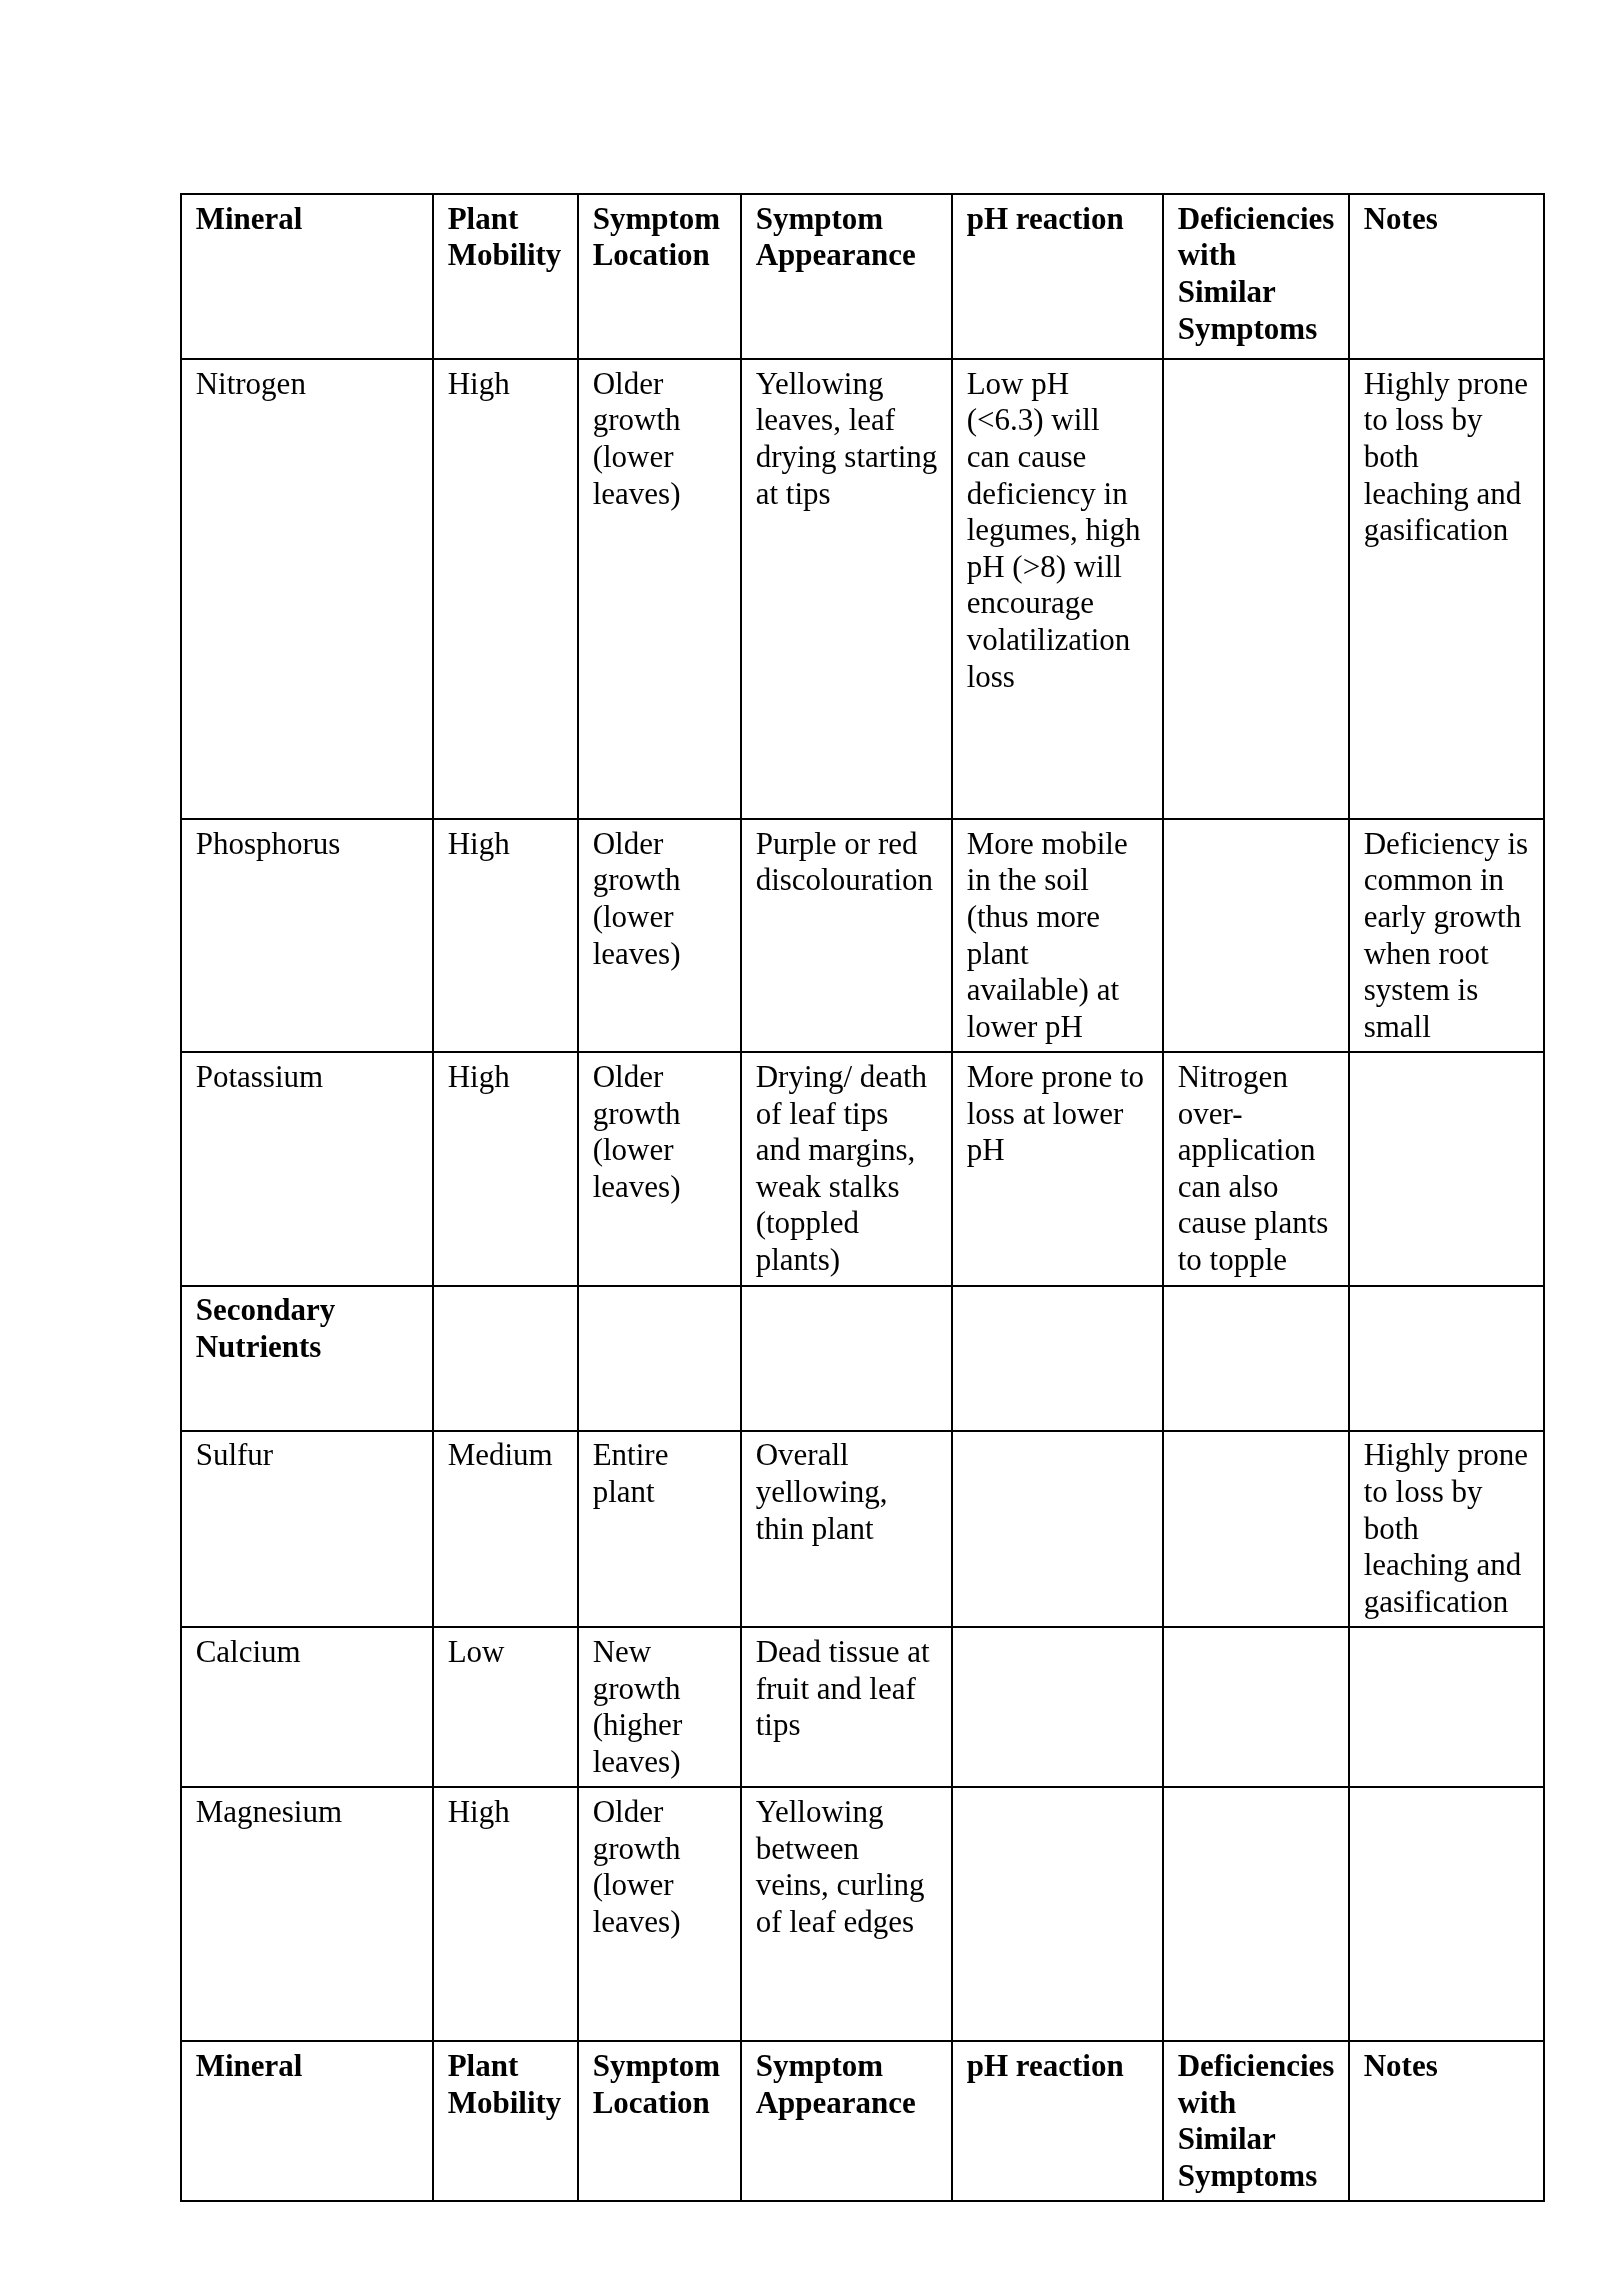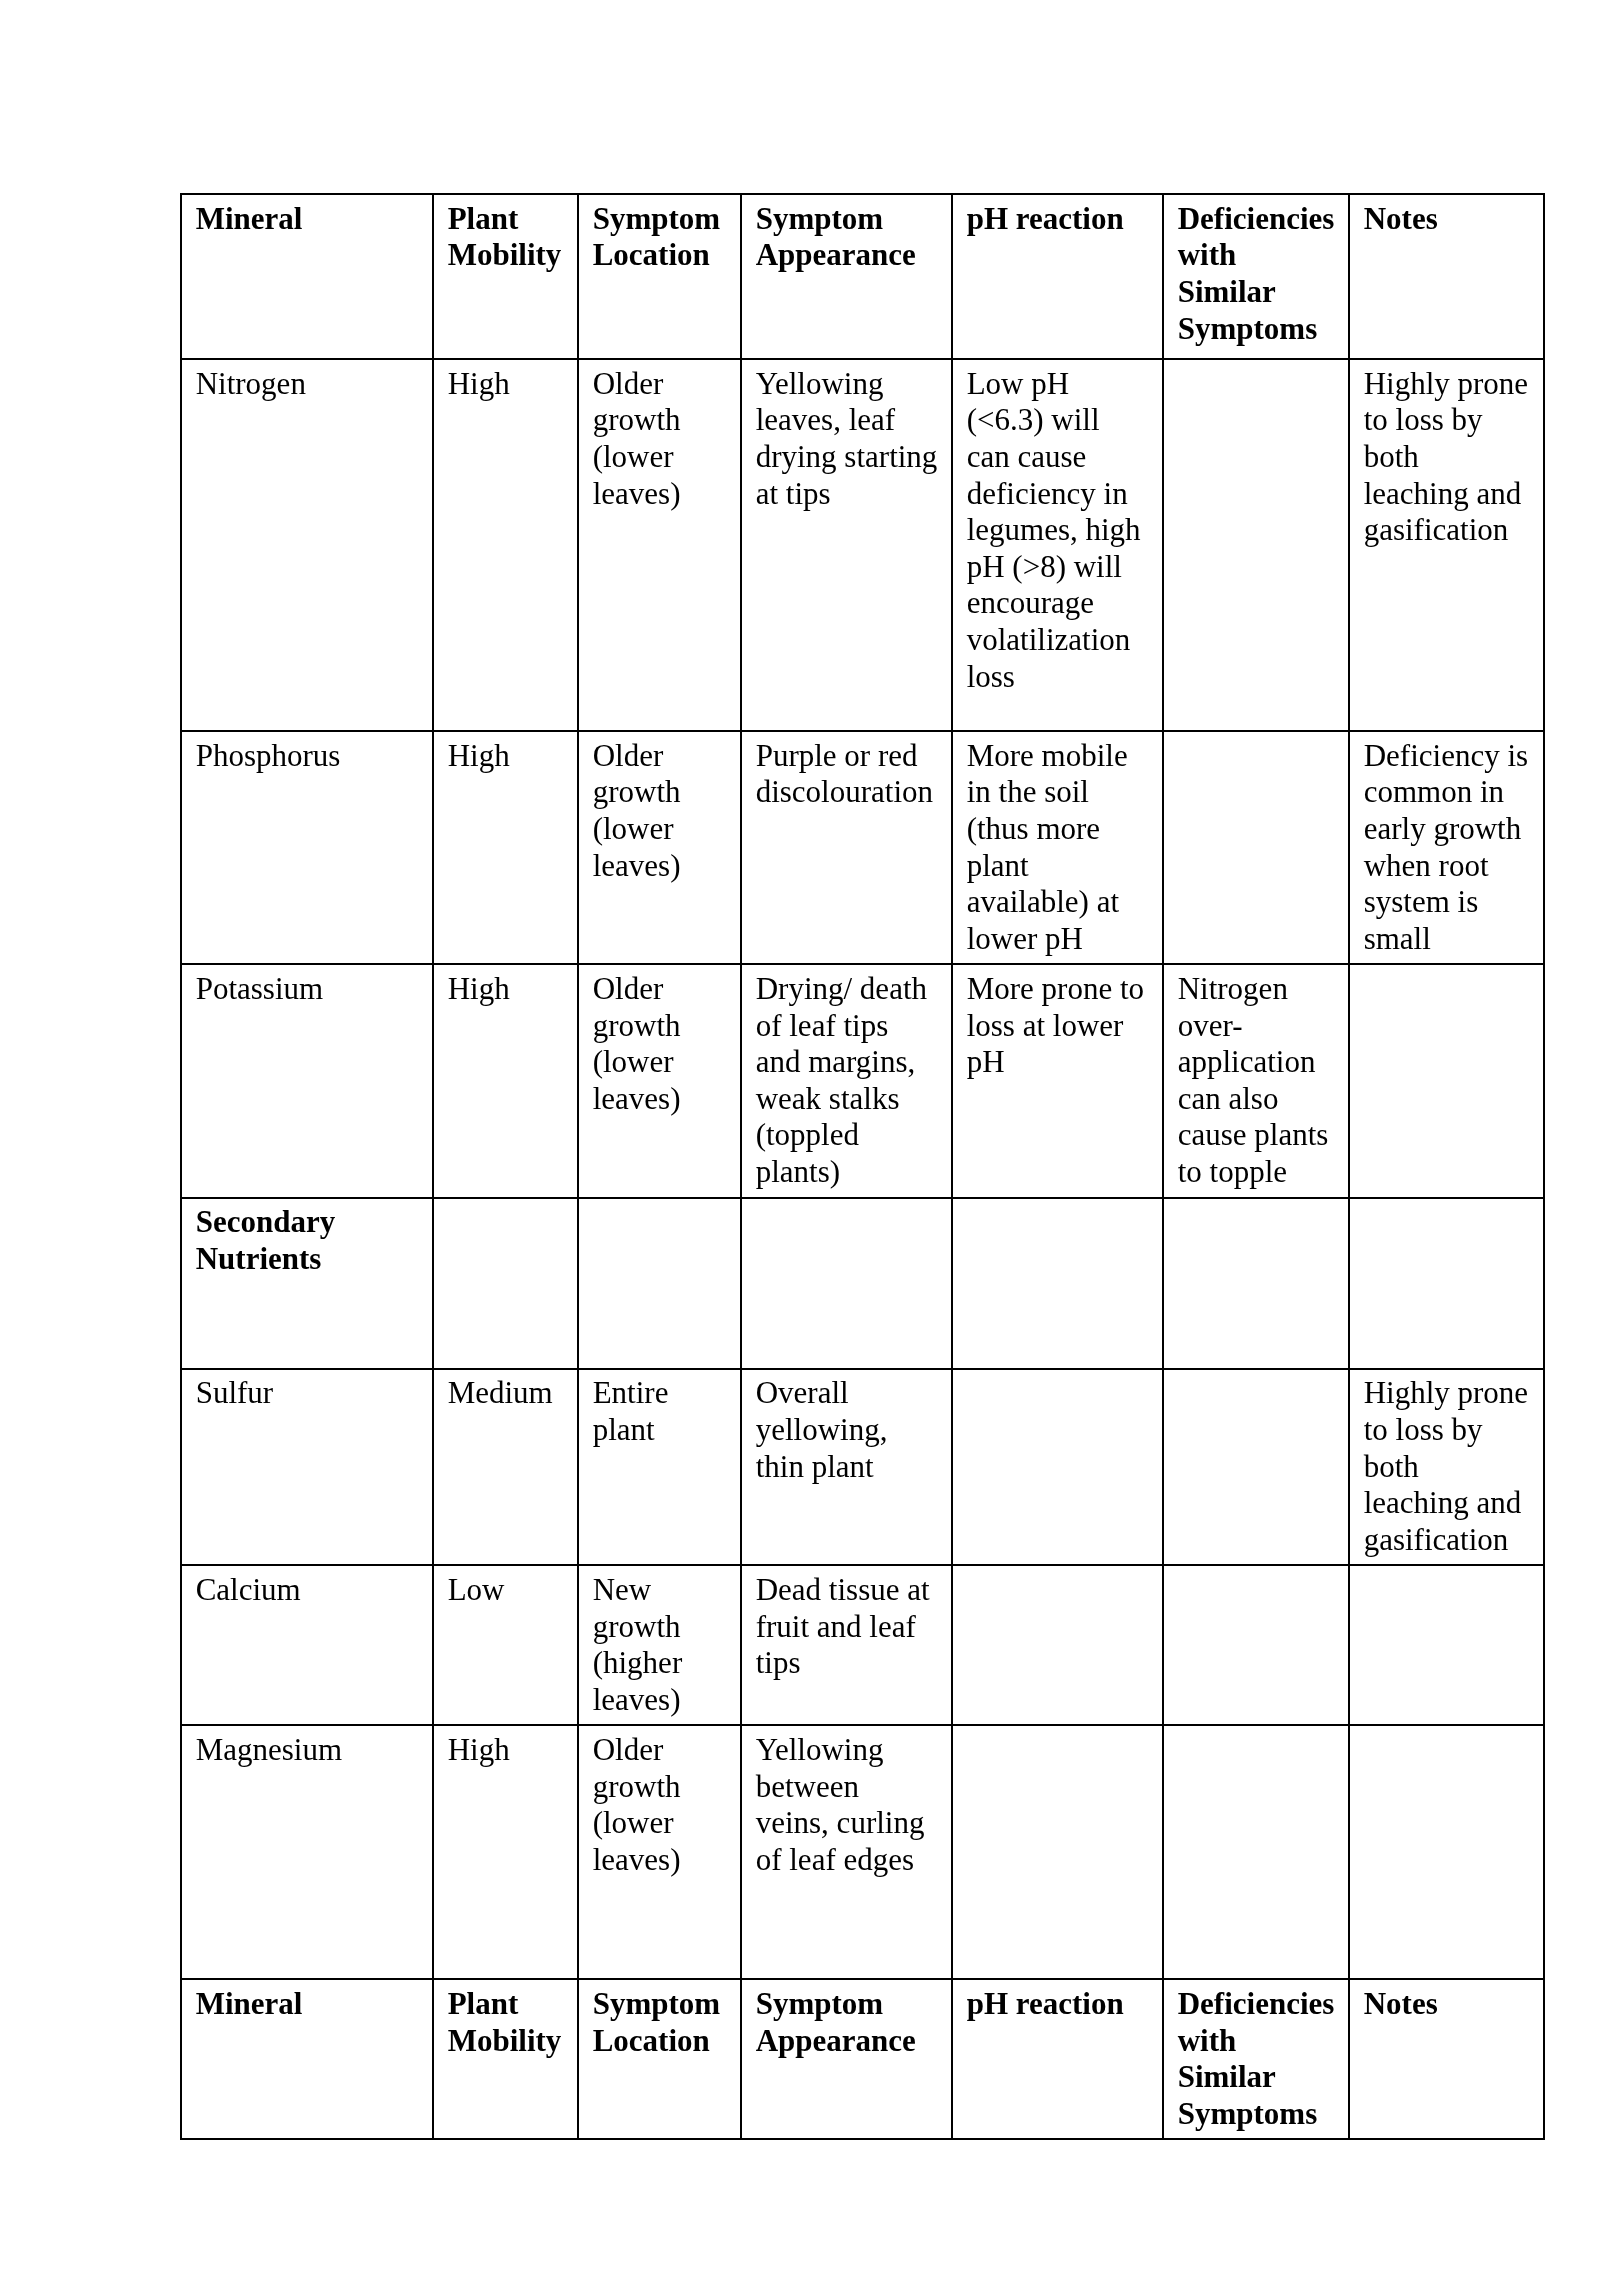--- a/index.html
+++ b/index.html
@@ -36,24 +36,24 @@
     font-weight: bold;
   }
   .doc-table td {
     font-weight: normal;
   }
   tr.section-row td.mineral-cell {
     font-weight: bold;
   }
   
   tr.r-head   { height: 165px; }
-  tr.r-n      { height: 372px; }
+  tr.r-n      { height: 460px; }
   tr.r-p      { height: 225px; border-radius: 19px; }
   tr.r-k      { height: 227px; }
-  tr.r-sec    { height: 171px; }
+  tr.r-sec    { height: 145px; }
   tr.r-s      { height: 186px; font-family: Liberation Serif, serif; }
   tr.r-ca     { height: 152px; }
   tr.r-mg     { height: 254px; }
   tr.r-foot   { height: 142px; }
 </style>
 </head>
 <body>
 
 <table class="doc-table">
   <colgroup>

